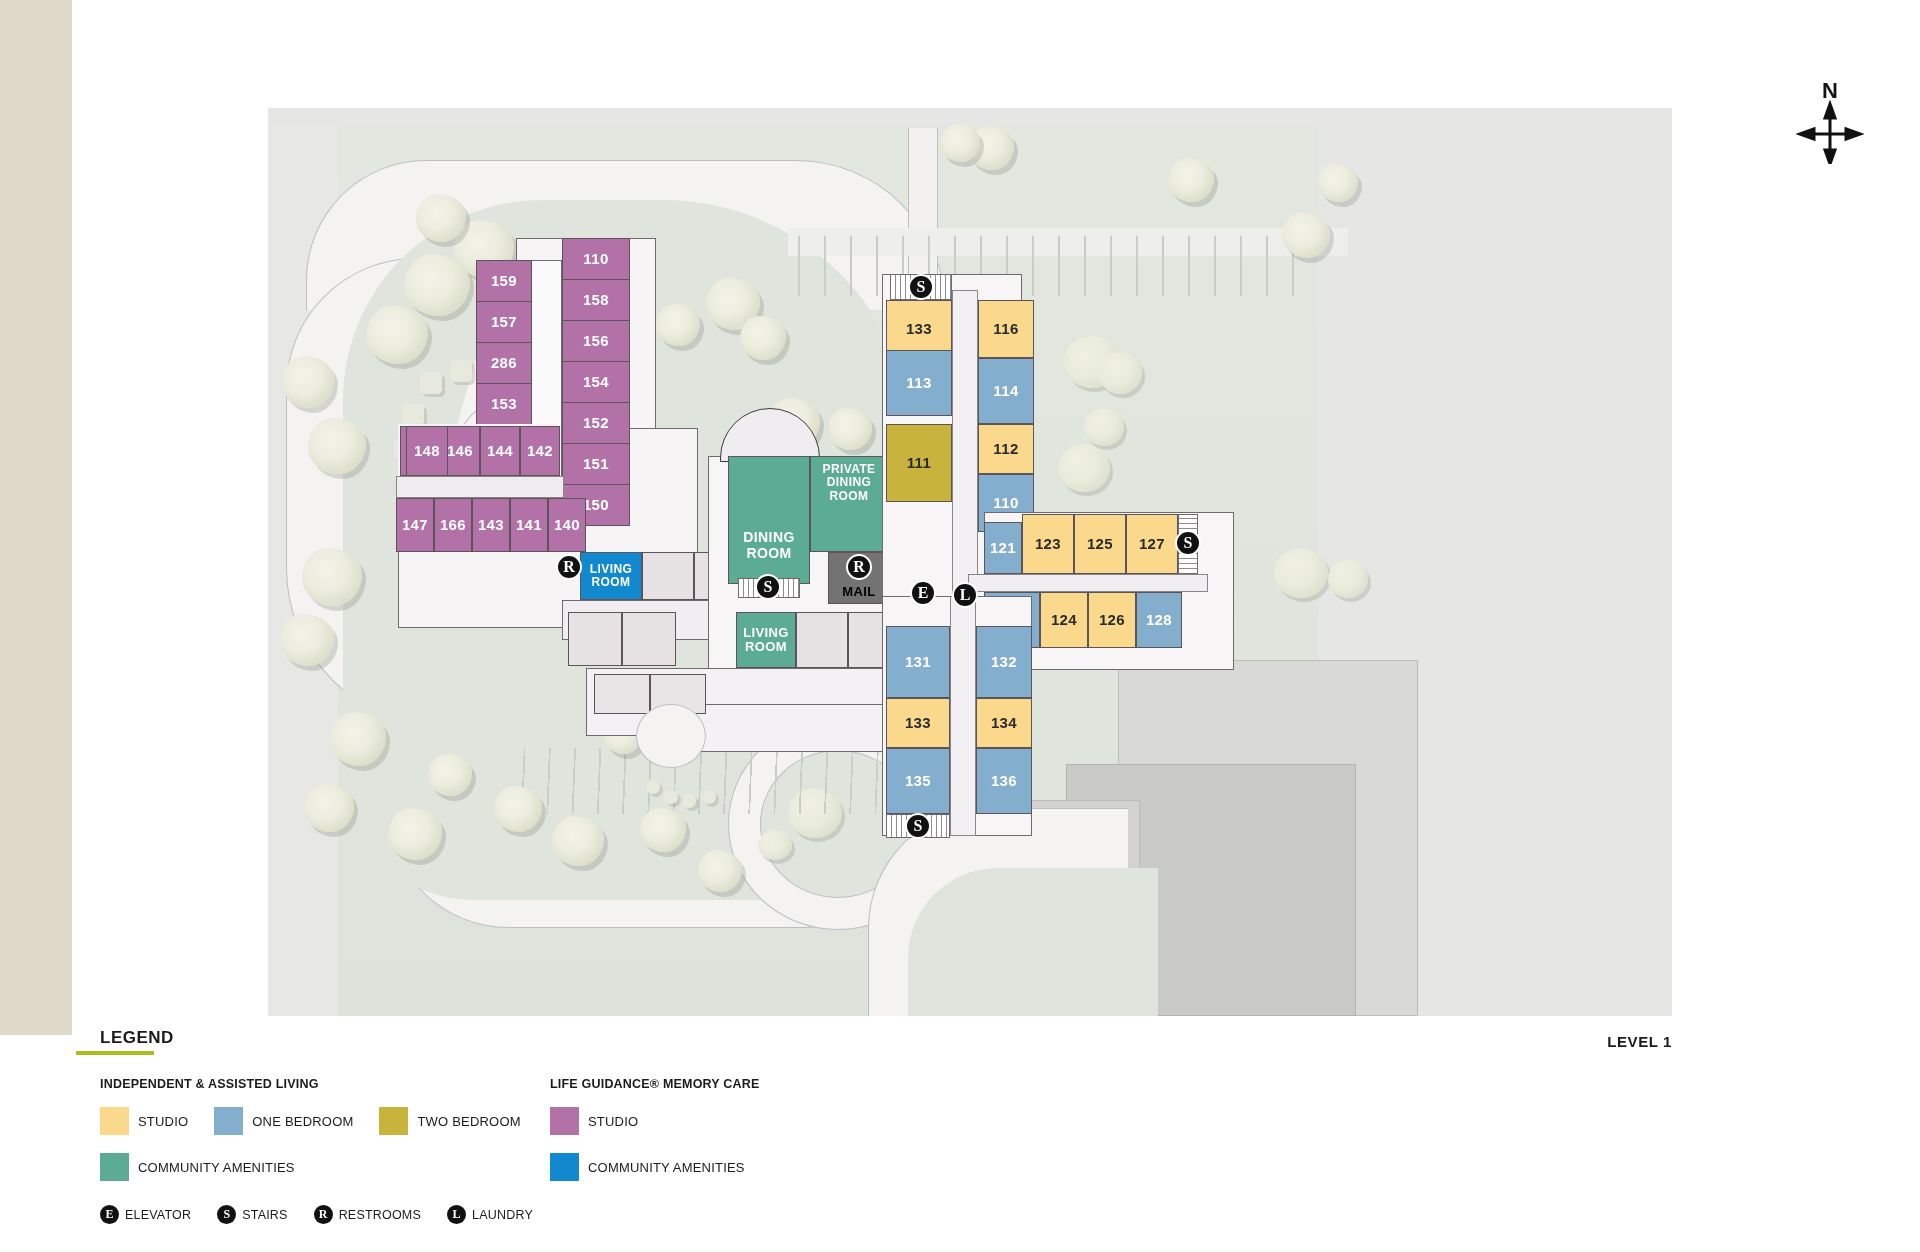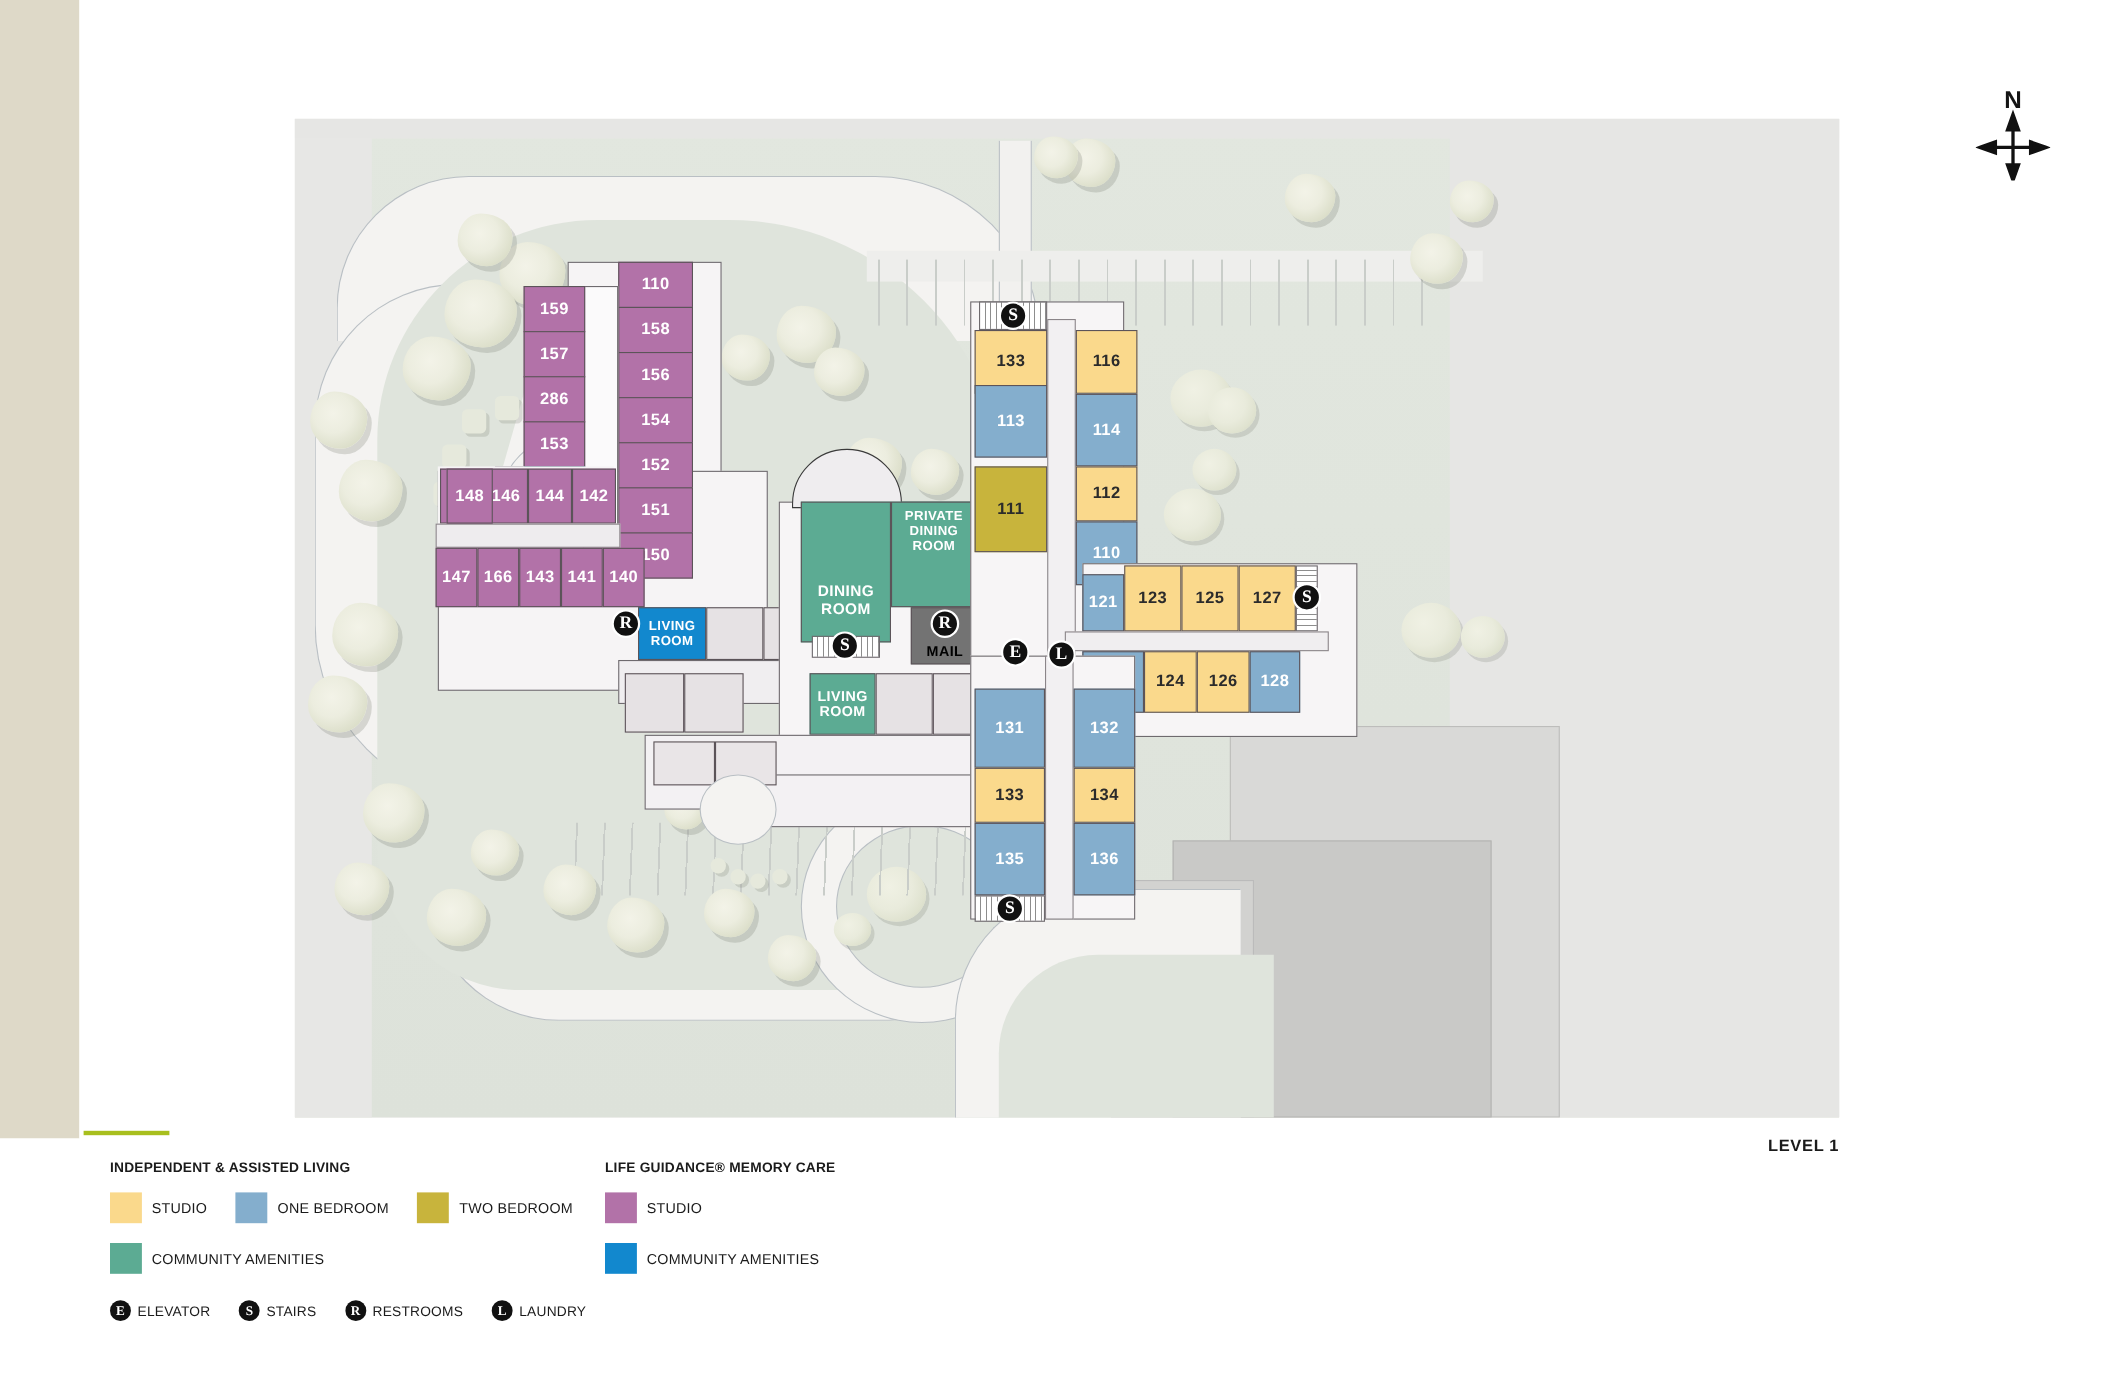--- a/index.html
+++ b/index.html
@@ -502,20 +502,21 @@
         <polygon points="34,86 29,72 39,72"></polygon>
         <polygon points="4,56 18,51 18,61"></polygon>
         <polygon points="64,56 50,51 50,61"></polygon>
       </g>
     </svg>
   </div>
 
   <div class="level-label">LEVEL 1</div>
 
   <div class="legend">
+    <div class="legend-title">LEGEND</div>
     <div class="legend-rule"></div>
 
     <div class="legend-cols">
       <div class="legend-col-a">
         <div class="legend-head">INDEPENDENT &amp; ASSISTED LIVING</div>
 
         <div class="legend-row">
           <div class="sw" style="background:#fad98c;"></div>
           <div class="sw-label">STUDIO</div>
           <div class="sw" style="background:#84aecd;"></div>

